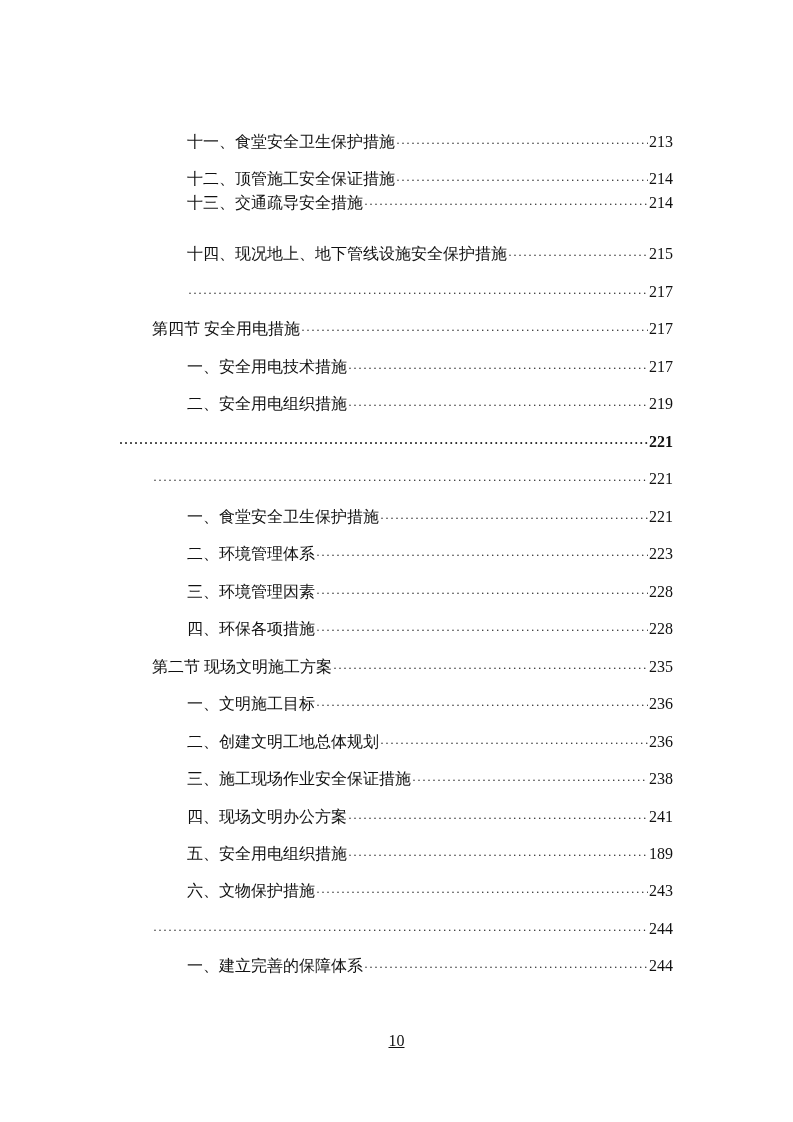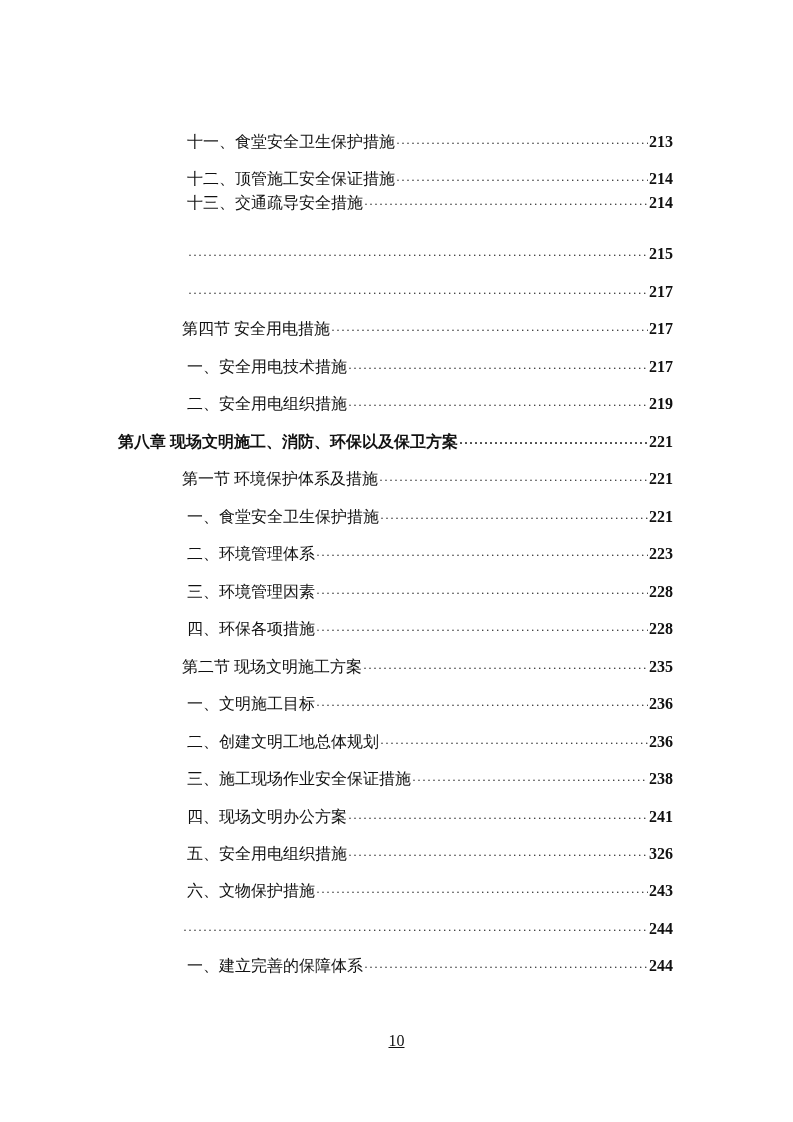--- a/index.html
+++ b/index.html
@@ -2,27 +2,27 @@
 <html><head>
 <meta charset="utf-8">
 <style>
   html, body { margin: 0; padding: 0; background: #ffffff; }
   body { width: 793px; height: 1122px; position: relative; overflow: hidden;
          font-family: "Liberation Serif", "DejaVu Serif", serif; color: #111111; }
   .toc { position: absolute; left: 0; top: 0; width: 793px; }
   .row { position: absolute; height: 24px; display: flex; align-items: flex-end;
          font-size: 16px; line-height: 20px; right: 120px; }
   .row.l1 { left: 118px; font-weight: bold; }
-  .row.l2 { left: 152px; margin-left: 30px; }
+  .row.l2 { left: 152px; }
   .row.l3 { left: 187px; }
   .title { white-space: nowrap; flex: 0 0 auto; text-align: center; }
   .leader { flex: 1 1 auto; overflow: hidden; white-space: nowrap; letter-spacing: 1px;
             margin: 0 1px; font-size: 12px; line-height: 18px; color: #222; }
   .leader::before { content: "··························································································································································"; }
-  .page { flex: 0 0 auto; white-space: nowrap; text-align: left; font-weight: bold; }
+  .page { flex: 0 0 auto; white-space: nowrap; text-align: left; }
   .page-number { position: absolute; top: 1032px; left: 0; width: 793px; text-align: center;
                  font-size: 16px; text-decoration: underline; }
 </style>
 </head>
 <body>
 
 <div class="toc">
   <div class="row l3" style="top:128px">
     <span class="title">十一、食堂安全卫生保护措施</span>
     <span class="leader"></span>
@@ -32,20 +32,21 @@
     <span class="title">十二、顶管施工安全保证措施</span>
     <span class="leader"></span>
     <span class="page">214</span>
   </div>
   <div class="row l3" style="top:189px">
     <span class="title">十三、交通疏导安全措施</span>
     <span class="leader"></span>
     <span class="page">214</span>
   </div>
   <div class="row l3" style="top:240px">
+    <span class="title">十四、现况地上、地下管线设施安全保护措施</span>
     <span class="leader"></span>
     <span class="page">215</span>
   </div>
   <div class="row l3" style="top:278px">
     <span class="leader"></span>
     <span class="page">217</span>
   </div>
   <div class="row l2" style="top:315px">
     <span class="title">第四节  安全用电措施</span>
     <span class="leader"></span>
@@ -55,26 +56,24 @@
     <span class="title">一、安全用电技术措施</span>
     <span class="leader"></span>
     <span class="page">217</span>
   </div>
   <div class="row l3" style="top:390px">
     <span class="title">二、安全用电组织措施</span>
     <span class="leader"></span>
     <span class="page">219</span>
   </div>
   <div class="row l1" style="top:428px">
-    <span class="title">第八章  现场文明施工、消防、环保以及保卫方案</span>
     <span class="leader"></span>
     <span class="page">221</span>
   </div>
   <div class="row l2" style="top:465px">
-    <span class="title">第一节  环境保护体系及措施</span>
     <span class="leader"></span>
     <span class="page">221</span>
   </div>
   <div class="row l3" style="top:503px">
     <span class="title">一、食堂安全卫生保护措施</span>
     <span class="leader"></span>
     <span class="page">221</span>
   </div>
   <div class="row l3" style="top:540px">
     <span class="title">二、环境管理体系</span>
@@ -112,21 +111,21 @@
     <span class="page">238</span>
   </div>
   <div class="row l3" style="top:803px">
     <span class="title">四、现场文明办公方案</span>
     <span class="leader"></span>
     <span class="page">241</span>
   </div>
   <div class="row l3" style="top:840px">
     <span class="title">五、安全用电组织措施</span>
     <span class="leader"></span>
-    <span class="page">326</span>
+    <span class="page">189</span>
   </div>
   <div class="row l3" style="top:877px">
     <span class="title">六、文物保护措施</span>
     <span class="leader"></span>
     <span class="page">243</span>
   </div>
   <div class="row l2" style="top:915px">
     <span class="leader"></span>
     <span class="page">244</span>
   </div>

